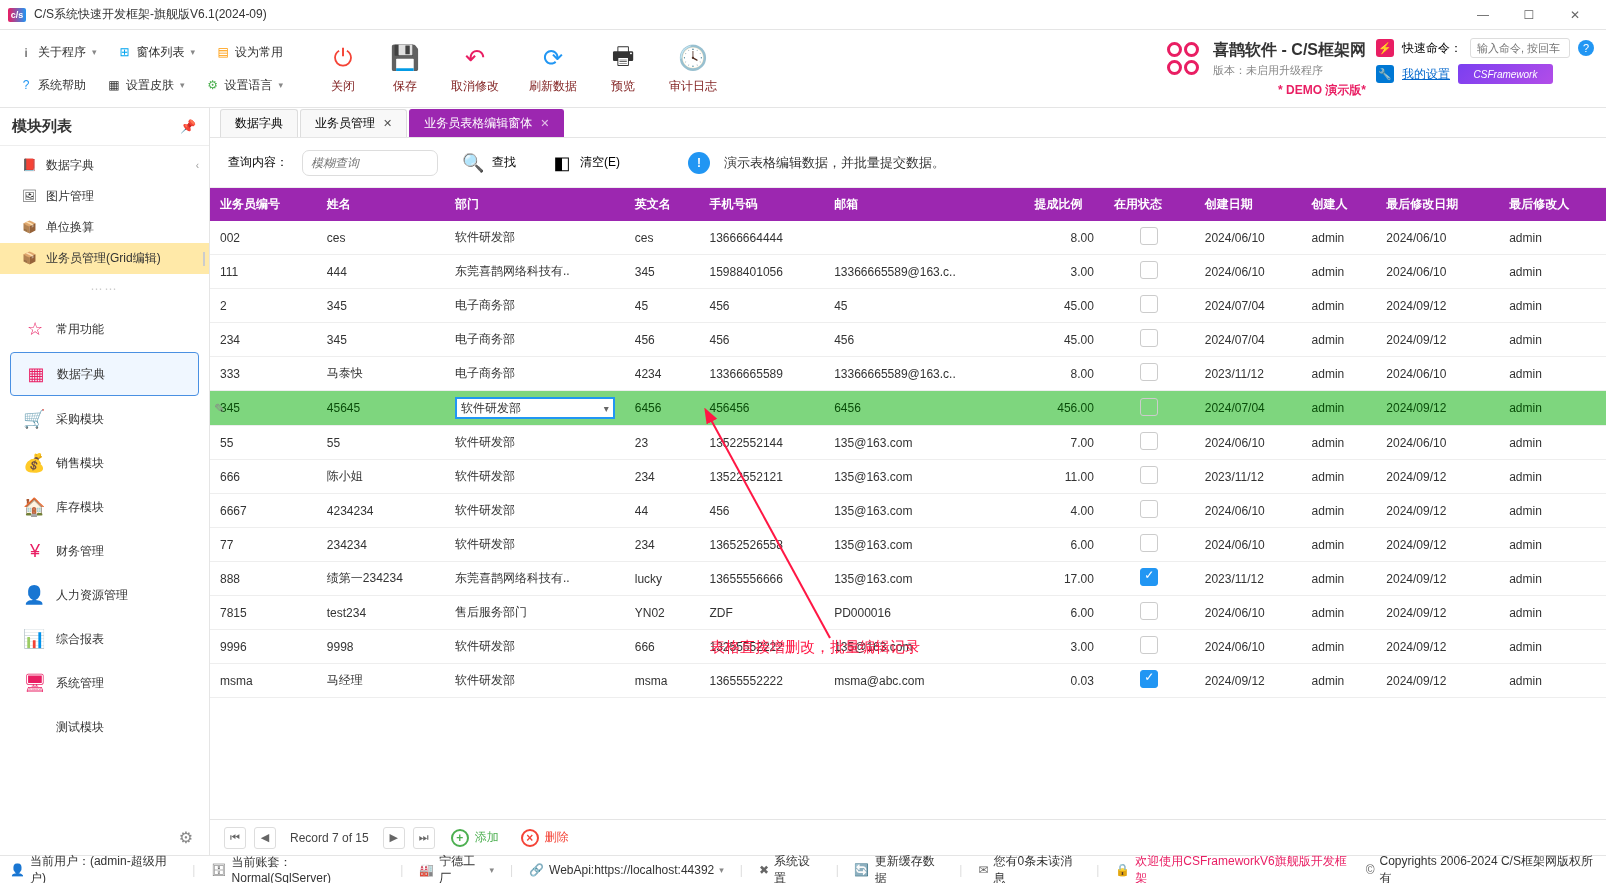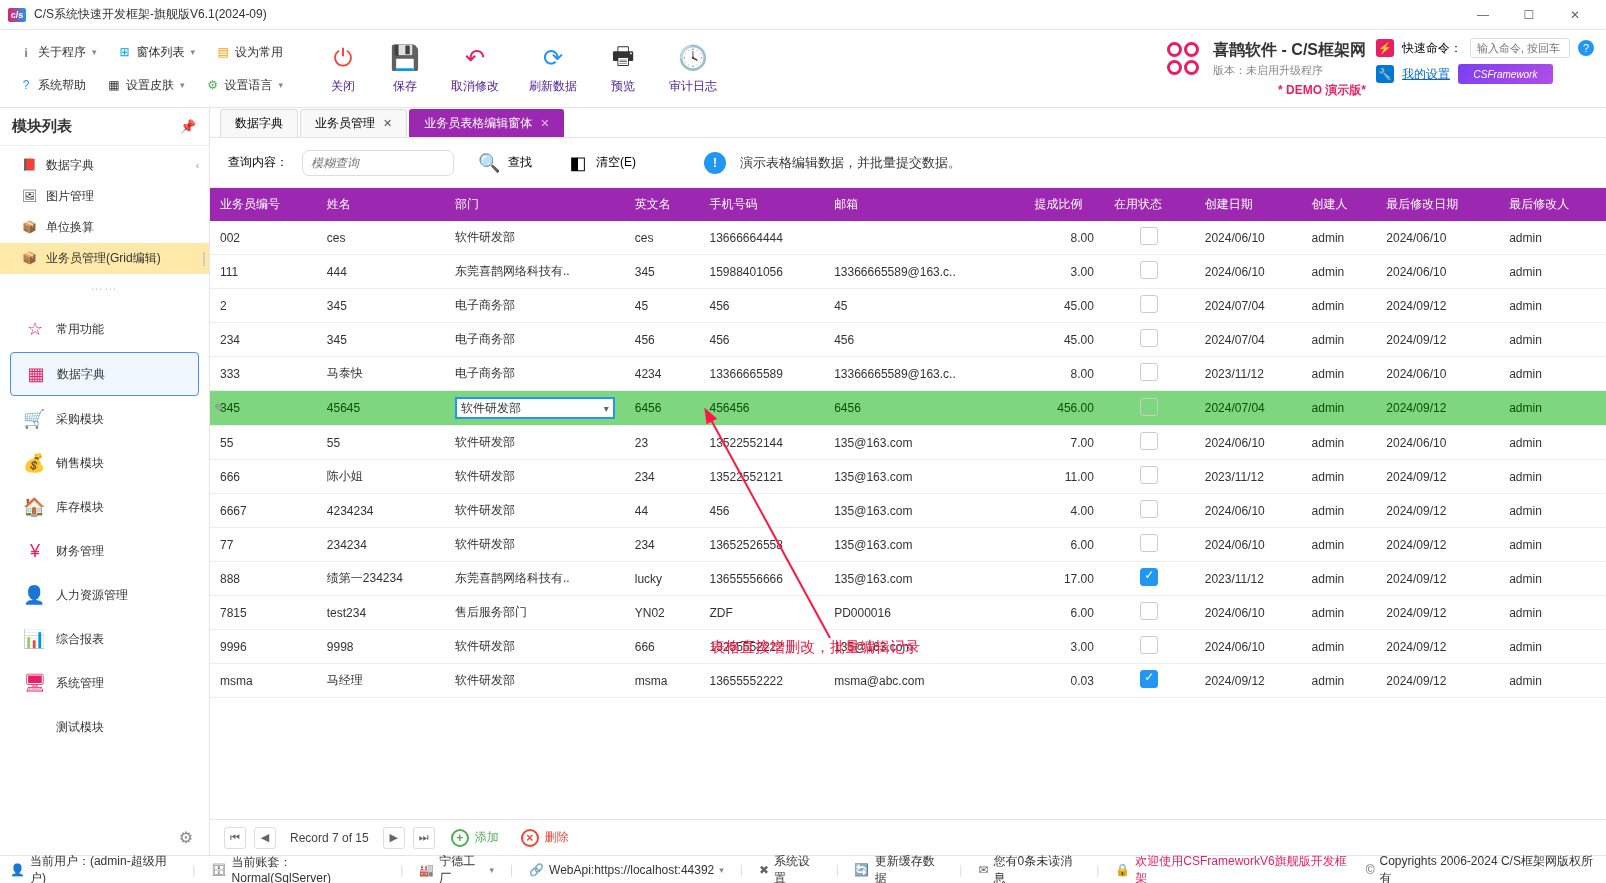--- a/index.html
+++ b/index.html
@@ -11,21 +11,21 @@
 
 .ribbon{height:78px;background:#fff;border-bottom:1px solid #e5e5e5;display:flex;align-items:center;padding:0 10px;position:relative}
 .ribbon-left{display:flex;flex-direction:column;gap:8px;padding:4px 0}
 .rgroup{display:flex;gap:4px;align-items:center}
 .rbtn{display:flex;align-items:center;gap:4px;padding:4px 8px;border-radius:3px;cursor:pointer;color:#333}
 .rbtn .ic{width:16px;height:16px;display:inline-flex;align-items:center;justify-content:center}
 .rbtn .dd{font-size:9px;color:#888;margin-left:2px}
 .bigbtns{display:flex;gap:18px;margin-left:30px}
 .bigbtn{display:flex;flex-direction:column;align-items:center;gap:4px;cursor:pointer;padding:4px 6px}
 .bigbtn .bic{width:32px;height:32px;display:flex;align-items:center;justify-content:center;font-size:24px}
-.bigbtn .btxt{font-size:12px;color:#4c1d95}
+.bigbtn .btxt{font-size:12px;color:#7f1d1d}
 .brand{position:absolute;right:240px;top:10px;display:flex;align-items:center;gap:12px}
 .brand-logo{width:34px;height:34px;display:flex;flex-wrap:wrap;gap:2px}
 .brand-logo span{width:15px;height:15px;border:3px solid #e91e63;border-radius:50%}
 .brand-txt h1{font-size:16px;color:#333;font-weight:600}
 .brand-txt p{font-size:11px;color:#888;margin-top:2px}
 .demo-tag{color:#e91e63;font-weight:bold;font-size:12px;position:absolute;right:240px;bottom:8px}
 .quick{position:absolute;right:12px;top:8px;display:flex;flex-direction:column;gap:6px}
 .quick-row{display:flex;align-items:center;gap:8px}
 .quick-row .qic{width:18px;height:18px;background:#e91e63;border-radius:3px;color:#fff;font-size:11px;display:flex;align-items:center;justify-content:center}
 .quick-row .qic.blue{background:#0078d4}
@@ -52,29 +52,29 @@
 .nav-item .nic{width:22px;height:22px;display:flex;align-items:center;justify-content:center;color:#e91e63;font-size:18px}
 .sb-gear{text-align:right;padding:8px 16px;color:#888;font-size:16px}
 
 .content{flex:1;display:flex;flex-direction:column;overflow:hidden}
 .tabs{height:30px;background:#fff;border-bottom:1px solid #e5e5e5;display:flex;align-items:flex-end;padding-left:10px}
 .tab{height:28px;padding:0 14px;display:flex;align-items:center;gap:8px;border:1px solid #ddd;border-bottom:none;background:#f8f8f8;margin-right:2px;border-radius:3px 3px 0 0;font-size:12px;cursor:pointer}
 .tab.active{background:#9c27b0;color:#fff;border-color:#9c27b0}
 .tab .x{font-size:11px;opacity:.7}
 
 .searchbar{height:50px;display:flex;align-items:center;gap:14px;padding:0 18px;border-bottom:1px solid #eee}
-.searchbar input{width:152px;padding:5px 8px;border:1px solid #ddd;border-radius:7px;color:#999;font-style:italic}
+.searchbar input{width:136px;padding:5px 8px;border:1px solid #ddd;border-radius:7px;color:#999;font-style:italic}
 .sbtn{display:flex;align-items:center;gap:6px;padding:4px 10px;cursor:pointer;border-radius:3px}
 .sbtn .sic{width:24px;height:24px;display:flex;align-items:center;justify-content:center;font-size:18px}
 .info-bubble{width:22px;height:22px;background:#2196f3;border-radius:50%;color:#fff;font-weight:bold;display:flex;align-items:center;justify-content:center}
 .info-txt{color:#333;font-size:13px}
 
 .grid-wrap{flex:1;overflow:auto;position:relative}
 table{width:100%;border-collapse:collapse}
-thead th{background:#9c27b0;color:#fff;font-weight:normal;text-align:left;padding:8px 10px;font-size:12px;position:sticky;top:0}
+thead th{background:#9c27b0;color:#fff;font-weight:bold;text-align:left;padding:8px 10px;font-size:12px;position:sticky;top:0}
 thead th.r{text-align:center}
 tbody td{padding:6px 10px;border-bottom:1px solid #eee;font-size:12px;color:#333;height:27px}
 tbody td.r{text-align:right}
 tbody tr.editing{background:#7ed67e}
 tbody tr.editing td{color:#0a4d0a;font-weight:500}
 .chk{width:18px;height:18px;border:1px solid #ccc;border-radius:3px;display:inline-block;margin:0 auto}
 .chk.on{background:#2196f3;border-color:#2196f3;position:relative}
 .chk.on:after{content:"✓";color:#fff;position:absolute;left:3px;top:-1px;font-size:12px}
 td.c{text-align:center}
 .cell-select{border:2px solid #2196f3;padding:2px 4px;display:flex;align-items:center;justify-content:space-between;background:#fff;color:#333;height:22px}

